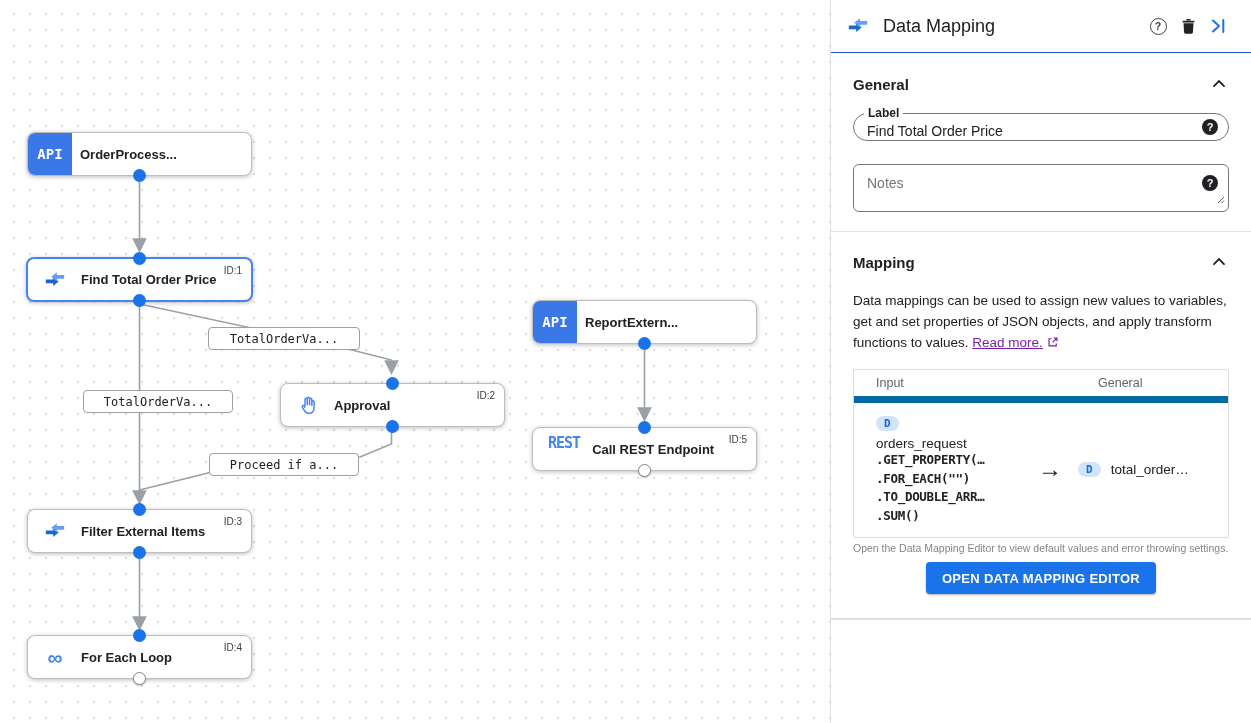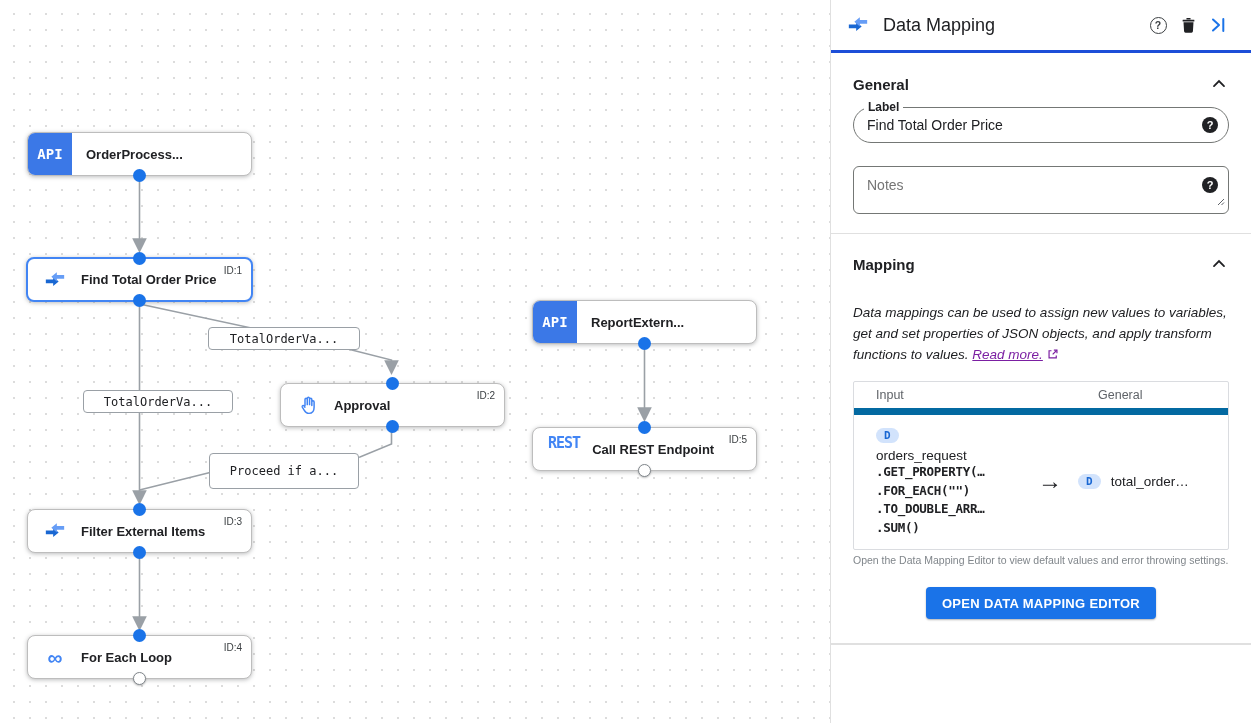--- a/index.html
+++ b/index.html
@@ -17,45 +17,45 @@
     font-family:"DejaVu Sans Mono", monospace; font-size:12px; color:#202124; }
   .node { position:absolute; z-index:3; background:#fff; border:1px solid #BDBDBD;
     border-radius:8px; box-shadow:0 1px 4px rgba(60,64,67,.35);
     display:flex; align-items:center; }
   .node.selected { border:2px solid #4285F4; }
   .node-label { font-size:13px; font-weight:bold; color:#202124; white-space:nowrap; }
   .node-id { position:absolute; top:6px; right:9px; font-size:10px; color:#3C4043; }
   .api-chip { width:44px; height:100%; background:#3B78E7; border-radius:7px 0 0 7px;
     display:flex; align-items:center; justify-content:center; color:#fff;
     font-family:"DejaVu Sans Mono", monospace; font-weight:bold; font-size:14px; flex:0 0 44px; }
-  .api-chip + .node-label { margin-left:14px; }
+  .api-chip + .node-label { margin-left:8px; }
   .node-icon { width:24px; height:24px; margin:0 14px 0 15px; display:flex;
     align-items:center; justify-content:center; flex:0 0 24px; }
   .rest-chip { font-family:"DejaVu Sans Mono", monospace; font-weight:bold; font-size:15px;
     color:#4285F4; margin:0 12px 12px 15px; letter-spacing:-1px; }
   .infinity-glyph { font-size:21px; font-weight:bold; color:#4285F4; line-height:1; }
   .dot { position:absolute; width:13px; height:13px; border-radius:50%; background:#1A73E8;
     left:calc(50% - 6.5px); z-index:4; }
   .dot.top { top:-7px; } .dot.bottom { bottom:-7px; }
   .dot.hollow { background:#fff; border:1.6px solid #80868B; box-shadow:0 1px 2px rgba(0,0,0,.25); }
   
   .n0 { left:27px;  top:132px; width:225px; height:44px; }
   .n1 { left:26px;  top:257px; width:227px; height:45px; }
   .n2 { left:532px; top:300px; width:225px; height:44px; }
   .n3 { left:280px; top:383px; width:225px; height:44px; }
   .n4 { left:532px; top:427px; width:225px; height:44px; }
   .n5 { left:27px;  top:509px; width:225px; height:44px; }
   .n6 { left:27px;  top:635px; width:225px; height:44px; }
   .l1 { left:208px; top:327px; width:152px; height:23px; }
   .l2 { left:83px;  top:390px; width:150px; height:23px; }
-  .l3 { left:209px; top:453px; width:150px; height:36px; }
+  .l3 { left:209px; top:453px; width:150px; height:23px; }
 
   
   .panel { width:420px; height:723px; background:#fff; overflow:hidden; }
-  .panel-header { height:53px; border-bottom:3px solid #1d4ed8; display:flex;
+  .panel-header { height:53px; border-bottom:1px solid #1d4ed8; display:flex;
     align-items:center; padding:0 18px 0 16px; }
   .panel-title { font-size:18px; color:#202124; margin-left:14px; flex:1; }
   .hdr-icon { width:30px; height:30px; display:flex; align-items:center; justify-content:center;
     cursor:pointer; }
   .help-circle { width:17px; height:17px; border:1.7px solid #3C4043; border-radius:50%;
     display:flex; align-items:center; justify-content:center; font-size:10.5px; font-weight:bold;
     color:#3C4043; }
   .p-section { padding:0 22px; }
   .sec-title-row { display:flex; align-items:center; justify-content:space-between; cursor:pointer; }
   .sec-title { font-size:15px; font-weight:bold; color:#202124; }
@@ -83,21 +83,21 @@
   .mt-col1 { padding-left:22px; }
   .d-badge { display:inline-block; background:#D2E3FC; color:#1967D2; border-radius:9px;
     padding:1px 8px; font-family:"DejaVu Sans Mono", monospace; font-size:11px; font-weight:bold; }
   .var-name { font-size:13.5px; color:#202124; margin-top:5px; }
   .code-line { font-family:"DejaVu Sans Mono", monospace; font-weight:bold; font-size:12.5px;
     line-height:18.5px; color:#202124; letter-spacing:-0.3px; }
   .mt-arrow { display:flex; align-items:center; justify-content:center; font-size:24px;
     color:#202124; }
   .mt-col3 { display:flex; align-items:center; gap:10px; }
   .footnote { font-size:10.5px; color:#80868B; white-space:nowrap; }
-  .open-editor-btn { display:block; margin:21px auto 0; background:#1A73E8; color:#fff;
+  .open-editor-btn { display:block; margin:8px auto 0; background:#1A73E8; color:#fff;
     border:none; border-radius:4px; height:32px; padding:0 16px; font-family:"Liberation Sans", sans-serif;
     font-size:13px; font-weight:bold; letter-spacing:.3px; box-shadow:0 1px 2px rgba(0,0,0,.3);
     cursor:pointer; }
   .chev { display:flex; }
 </style>
 </head>
 <body>
 
 <div class="app">
 
@@ -229,21 +229,21 @@
     <div class="p-section">
       <div class="sec-title-row" style="margin-top:21px;">
         <span class="sec-title">General</span>
         <span class="chev">
           <svg width="20" height="20" viewBox="0 0 24 24" fill="none" stroke="#202124" stroke-width="2.2" stroke-linecap="round">
               <path d="M6 14.5 L12 8.5 L18 14.5"></path>
             </svg>
         </span>
       </div>
 
-      <div class="field" style="margin-top:13px; height:36px;border-radius:18px;">
+      <div class="field" style="margin-top:19px; height:28px;border-radius:18px;">
         <span class="field-label">Label</span>
         <input type="text" value="Find Total Order Price" style="">
         <span class="help-filled">?</span>
       </div>
 
       <div class="field" style="margin-top:23px; height:48px;">
         <textarea placeholder="Notes" style=""></textarea>
         <span class="help-filled" style="top:18px;">?</span>
         <span class="resize-grip">
           <svg width="10" height="10" viewBox="0 0 10 10" stroke="#5F6368" stroke-width="1">
@@ -258,21 +258,21 @@
     <div class="p-section">
       <div class="sec-title-row" style="margin-top:20px;">
         <span class="sec-title">Mapping</span>
         <span class="chev">
           <svg width="20" height="20" viewBox="0 0 24 24" fill="none" stroke="#202124" stroke-width="2.2" stroke-linecap="round">
               <path d="M6 14.5 L12 8.5 L18 14.5"></path>
             </svg>
         </span>
       </div>
 
-      <div class="mapping-desc" style="margin-top:28px;font-style:italic;">
+      <div class="mapping-desc" style="margin-top:18px;">
         <span>Data mappings can be used to assign new values to variables, get and set properties of JSON objects, and apply transform functions to values. </span><span class="read-more">Read more.</span>
         <svg width="12" height="12" viewBox="0 0 14 14" fill="none" stroke="#7B1FA2" stroke-width="1.4" style="vertical-align:-1px;">
           <path d="M5.2 3.2 H2.4 V11.6 H10.8 V8.8"></path>
             <path d="M8 2.4 H11.6 V6"></path>
             <path d="M11.4 2.6 L6.6 7.4"></path>
         </svg>
       </div>
 
       <div class="map-table" style="margin-top:16px;">
         <div class="mt-head">

